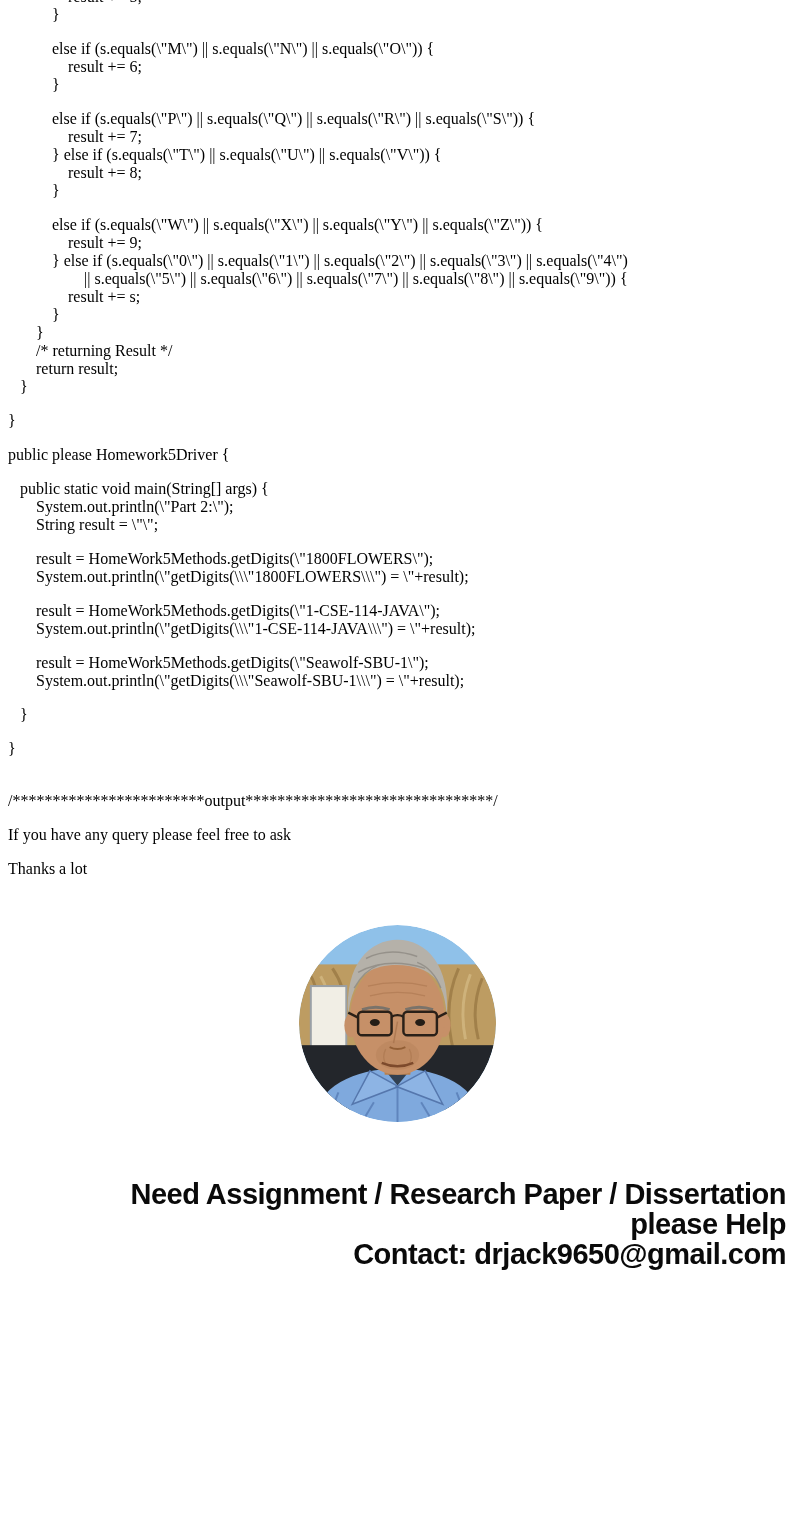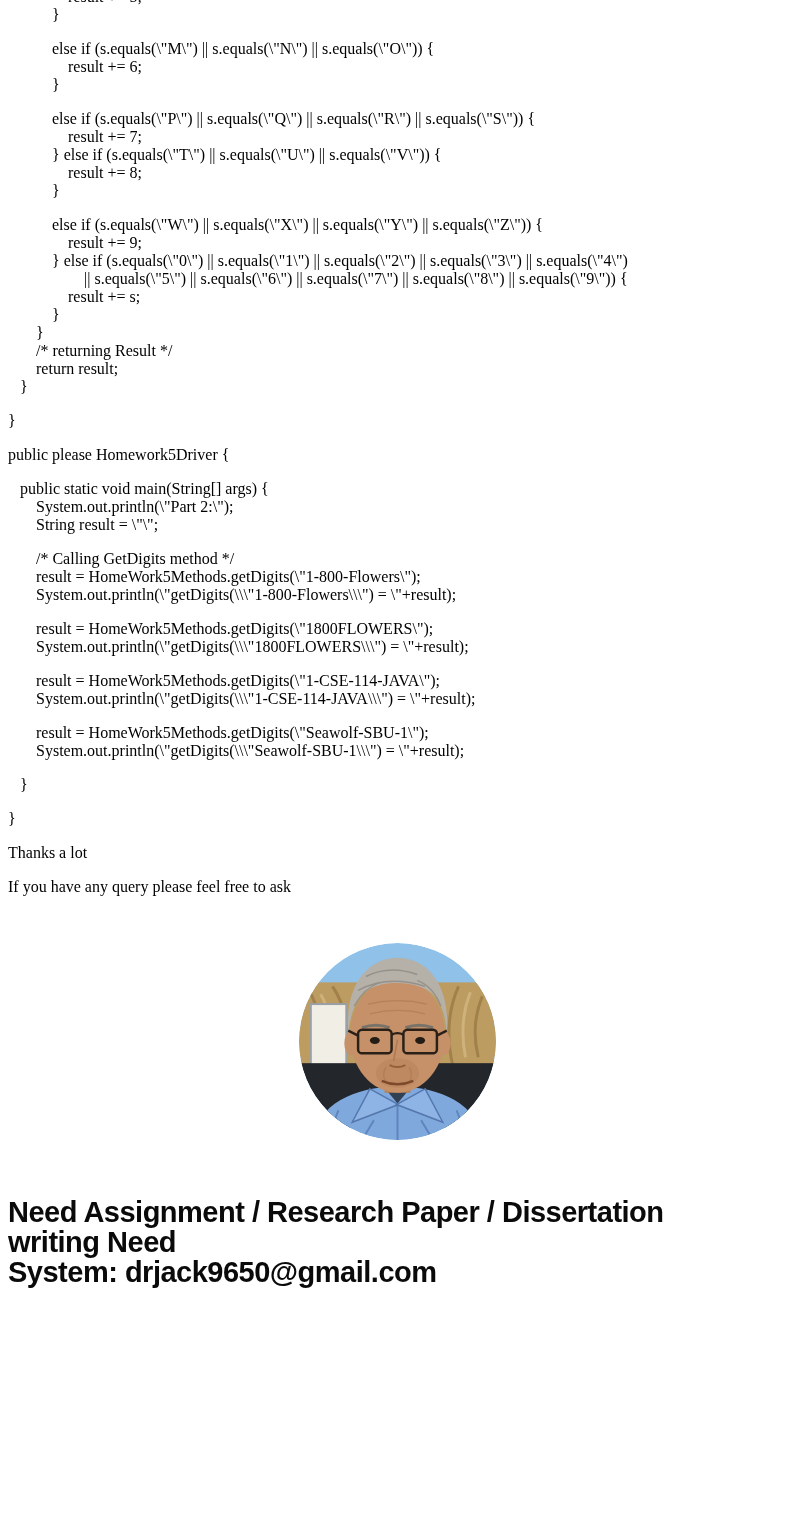--- a/index.html
+++ b/index.html
@@ -26,48 +26,48 @@
     height: 197px;
     margin: 47px auto 0 auto;
     border-radius: 50%;
     overflow: hidden;
   }
   .photo-wrap svg { display: block; }
 
   .banner {
     margin-top: 57px;
     margin-bottom: 28px;
-    text-align: left;
+    text-align: right;
     font-family: "Liberation Sans", "DejaVu Sans", sans-serif;
     font-weight: 700;
     font-size: 29px;
     line-height: 30px;
     letter-spacing: -0.5px;
     color: #0a0a0a;
   }
 </style>
 </head>
 <body>
 
 <div class="code-doc">
     <p>               result += 5;<br>           }</p>
     <p>           else if (s.equals(\"M\") || s.equals(\"N\") || s.equals(\"O\")) {<br>               result += 6;<br>           }</p>
     <p>           else if (s.equals(\"P\") || s.equals(\"Q\") || s.equals(\"R\") || s.equals(\"S\")) {<br>               result += 7;<br>           } else if (s.equals(\"T\") || s.equals(\"U\") || s.equals(\"V\")) {<br>               result += 8;<br>           }</p>
     <p>           else if (s.equals(\"W\") || s.equals(\"X\") || s.equals(\"Y\") || s.equals(\"Z\")) {<br>               result += 9;<br>           } else if (s.equals(\"0\") || s.equals(\"1\") || s.equals(\"2\") || s.equals(\"3\") || s.equals(\"4\")<br>                   || s.equals(\"5\") || s.equals(\"6\") || s.equals(\"7\") || s.equals(\"8\") || s.equals(\"9\")) {<br>               result += s;<br>           }<br>       }<br>       /* returning Result */<br>       return result;<br>   }</p>
     <p>}</p>
     <p>public please Homework5Driver {</p>
     <p>   public static void main(String[] args) {<br>       System.out.println(\"Part 2:\");<br>       String result = \"\";</p>
-    <p>       /* Calling GetDigits method */<br>       result = HomeWork5Methods.getDigits(\"1-800-Flowers\");<br>       System.out.println(\"getDigits(\\\"1-800-Flowers\\\") = \"+result);</p>
     <p>       result = HomeWork5Methods.getDigits(\"1800FLOWERS\");<br>       System.out.println(\"getDigits(\\\"1800FLOWERS\\\") = \"+result);</p>
     <p>       result = HomeWork5Methods.getDigits(\"1-CSE-114-JAVA\");<br>       System.out.println(\"getDigits(\\\"1-CSE-114-JAVA\\\") = \"+result);</p>
     <p>       result = HomeWork5Methods.getDigits(\"Seawolf-SBU-1\");<br>       System.out.println(\"getDigits(\\\"Seawolf-SBU-1\\\") = \"+result);</p>
     <p>   }</p>
     <p>}</p>
+    <p><br>/************************output*******************************/</p>
+    <p>If you have any query please feel free to ask</p>
     <p>Thanks a lot</p>
-    <p>If you have any query please feel free to ask</p>
   </div>
 
 <div class="photo-wrap">
   <svg viewBox="0 0 200 200" width="197" height="197">
     <defs>
       <clipPath id="pc">
           <circle cx="100" cy="100" r="100"></circle>
         </clipPath>
     </defs>
     <g clip-path="url(#pc)">
@@ -131,15 +131,15 @@
         <path d="M88,126 Q84,134 88,141" stroke-width="1.3" opacity="0.5" stroke="#a5714a"></path>
         <path d="M112,126 Q116,134 112,141" stroke-width="1.3" opacity="0.5" stroke="#a5714a"></path>
         <path d="M84,140 Q100,147 116,140" stroke="#7d4a2c" stroke-width="2.5"></path>
       </g>
     </g>
   </svg>
 </div>
 
 <div class="banner">
     <div>Need Assignment / Research Paper / Dissertation</div>
-    <div>writing Need</div>
-    <div>System: drjack9650@gmail.com</div>
+    <div>please Help</div>
+    <div>Contact: drjack9650@gmail.com</div>
   </div>
 
 </body></html>

